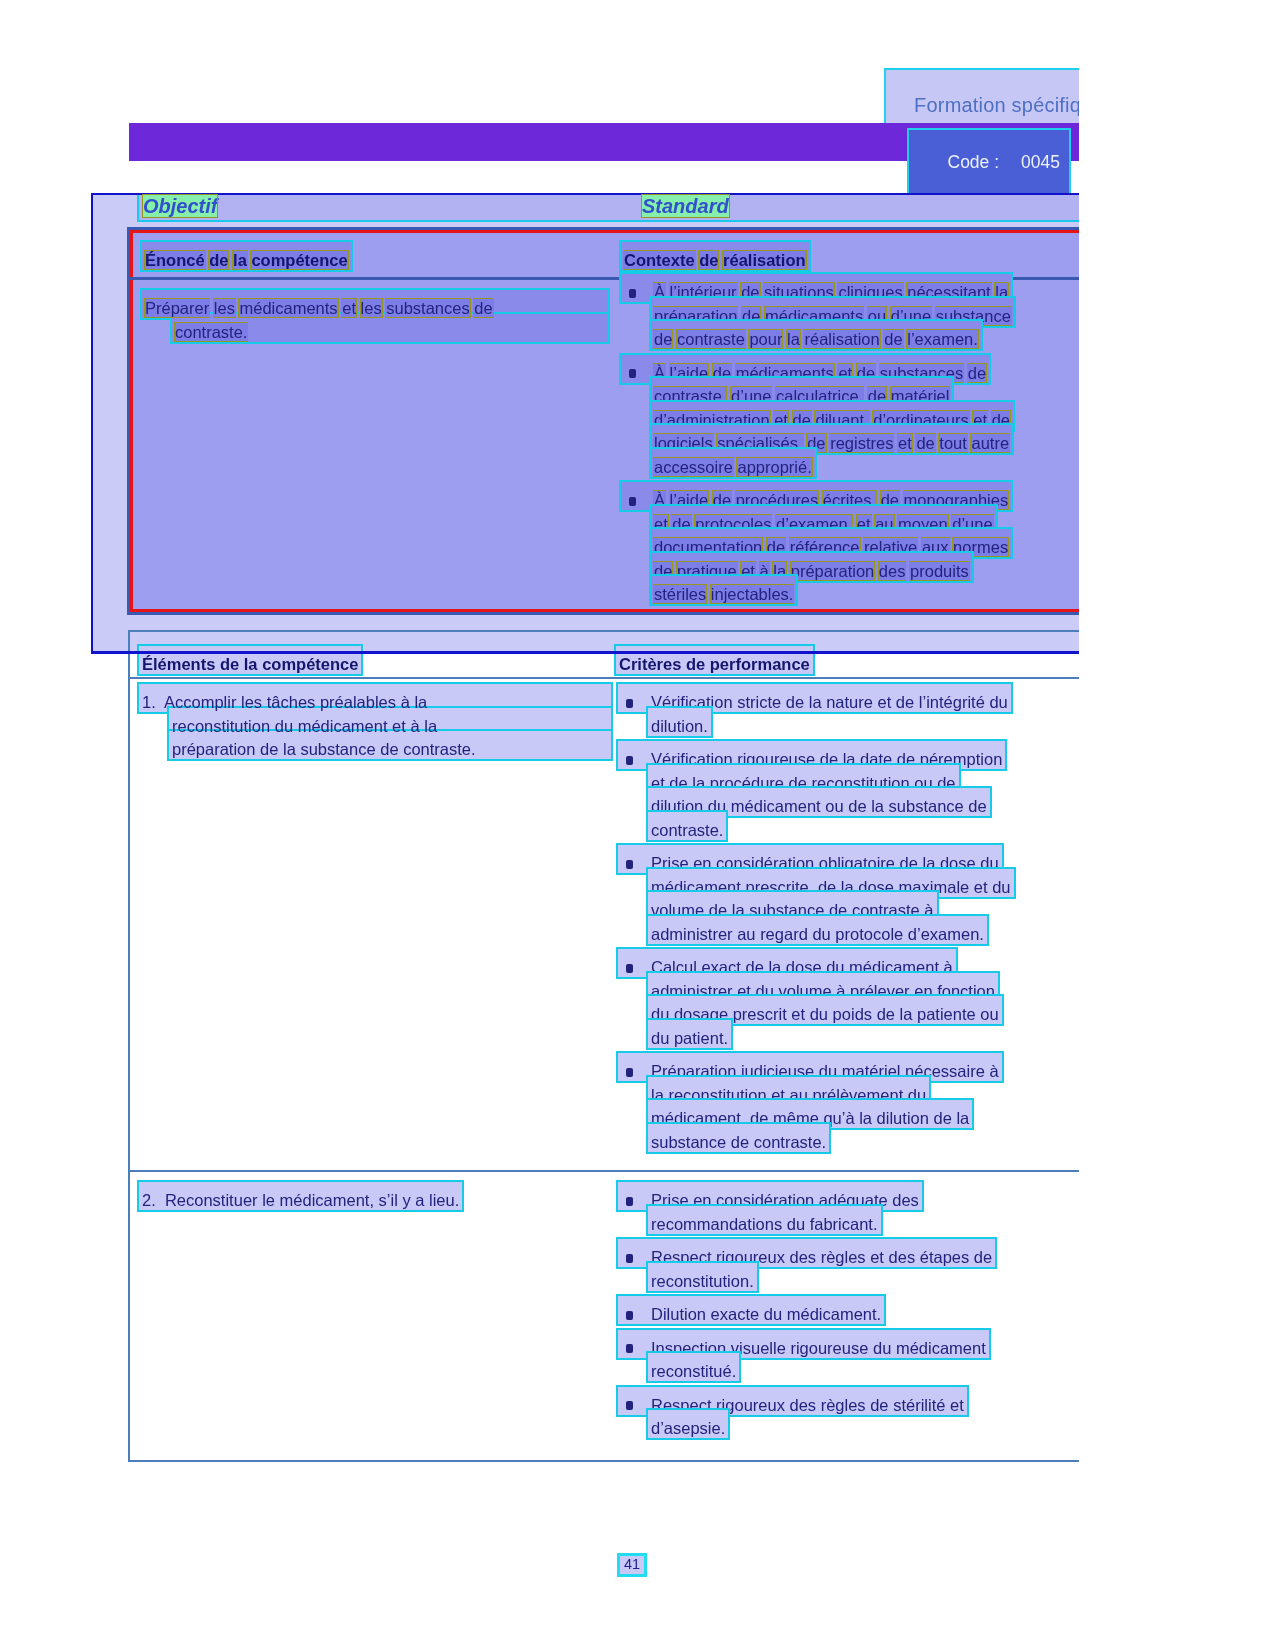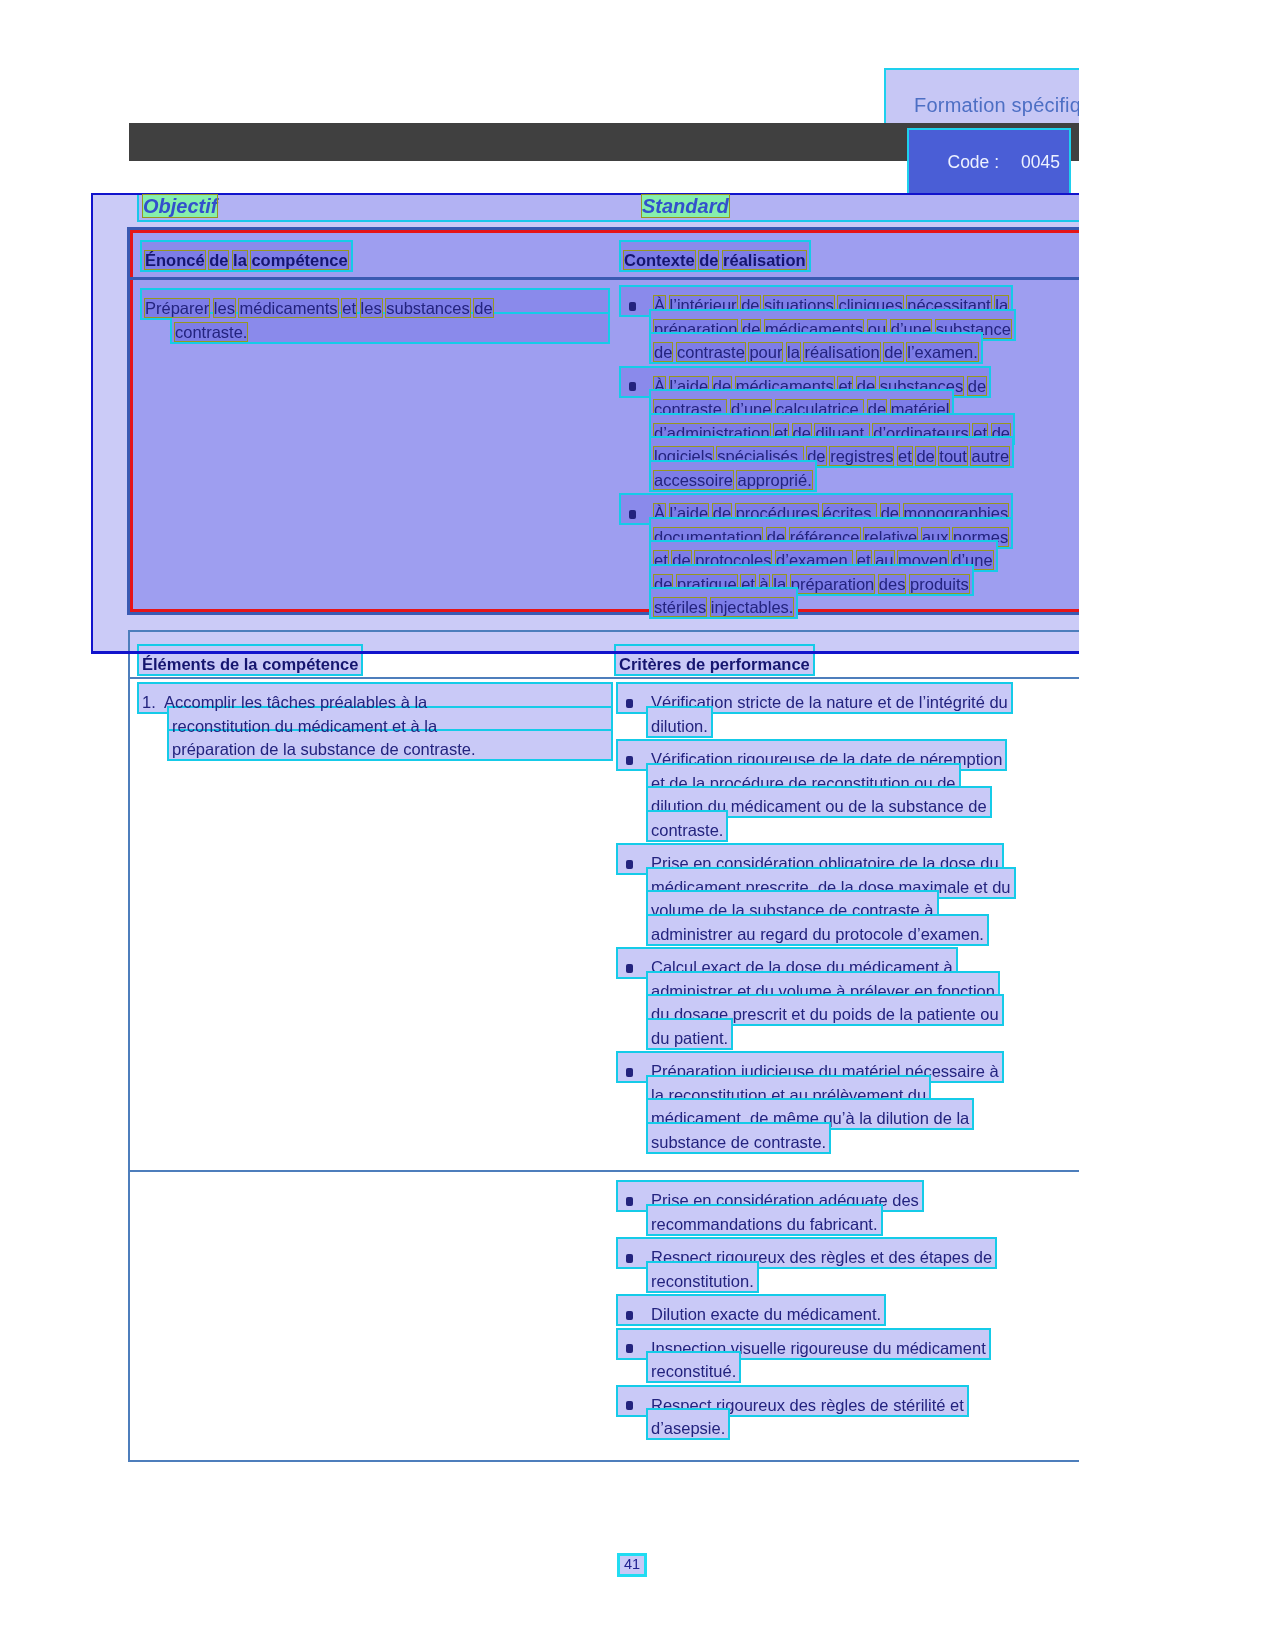--- a/index.html
+++ b/index.html
@@ -6,21 +6,21 @@
   #canvas {
     position:relative; width:1079px; height:1651px; background:#ffffff;
     font-family:"Liberation Sans", sans-serif; overflow:hidden;
   }
   
   .eyebrow-box {
     position:absolute; left:884px; top:68px; padding:1px 6px 4px 5px;
     background:#c7c7f5; border:2px solid #1ed0ee;
     color:#4d6fc4; font-size:20px; letter-spacing:.2px; white-space:pre;
   }
-  .bar { position:absolute; left:129px; top:123px; width:954px; height:38px; background:#404040; }
+  .bar { position:absolute; left:129px; top:123px; width:954px; height:38px; background:#6d28d9; }
   .code-box {
     position:absolute; right:12px; top:5px; padding:1px 9px 3px 9px;
     background:#4a5ed6; border:2px solid #1ed0ee;
     color:#edf2ff; font-size:17.5px; white-space:pre;
   }
   .code-box .val { margin-left:22px; }
   
   .outer-box {
     position:absolute; left:91px; top:193px; width:1033px; height:458px;
     background:#cbcbf7; border:2px solid #1113cc; border-bottom:none; box-sizing:border-box;
@@ -36,21 +36,21 @@
   
   .table1 {
     position:absolute; left:130px; top:230px; width:946px; height:376px;
     background:#9e9ef0; border:3px solid #e61417; box-shadow:0 0 0 3px #3a5ab2; box-sizing:content-box;
   }
   .t1-divider { position:absolute; left:-3px; top:44px; width:952px; height:3px; background:#3a5ab2; }
   .cell { position:absolute; }
   .t1-hl { left:7px;  top:7px;  width:470px; }
   .t1-hr { left:486px; top:7px; width:452px; }
   .t1-left  { left:7px;   top:55px; width:470px; }
-  .t1-right { left:486px; top:52px; width:452px; }
+  .t1-right { left:486px; top:39px; width:452px; }
   
   .lrow { height:23.5px; }
   .lbx {
     display:inline-block; box-sizing:border-box; white-space:pre;
     border:2px solid #15cbe8; padding:9px 3px 1px 3px;
     font-size:16.5px; line-height:18px; color:#23237e;
   }
   .t1box { background:#8a8aeb; }
   .t2box { background:#c9c9f7; }
   .hdr .lbx { font-weight:bold; color:#15156f; }
@@ -131,22 +131,22 @@
         </div>
         <div class="para">
           <div class="lrow"><span class="lbx t1box first"><i class="blt"></i><span class="ww"><span class="wbx">À</span> <span class="wbx">l’aide</span> <span class="wbx">de</span> <span class="wbx">médicaments</span> <span class="wbx">et</span> <span class="wbx">de</span> <span class="wbx">substances</span> <span class="wbx">de</span></span></span></div>
           <div class="lrow"><span class="lbx t1box"><span class="ww"><span class="wbx">contraste,</span> <span class="wbx">d’une</span> <span class="wbx">calculatrice,</span> <span class="wbx">de</span> <span class="wbx">matériel</span></span></span></div>
           <div class="lrow"><span class="lbx t1box"><span class="ww"><span class="wbx">d’administration</span> <span class="wbx">et</span> <span class="wbx">de</span> <span class="wbx">diluant,</span> <span class="wbx">d’ordinateurs</span> <span class="wbx">et</span> <span class="wbx">de</span></span></span></div>
           <div class="lrow"><span class="lbx t1box"><span class="ww"><span class="wbx">logiciels</span> <span class="wbx">spécialisés,</span> <span class="wbx">de</span> <span class="wbx">registres</span> <span class="wbx">et</span> <span class="wbx">de</span> <span class="wbx">tout</span> <span class="wbx">autre</span></span></span></div>
           <div class="lrow"><span class="lbx t1box"><span class="ww"><span class="wbx">accessoire</span> <span class="wbx">approprié.</span></span></span></div>
         </div>
         <div class="para">
           <div class="lrow"><span class="lbx t1box first"><i class="blt"></i><span class="ww"><span class="wbx">À</span> <span class="wbx">l’aide</span> <span class="wbx">de</span> <span class="wbx">procédures</span> <span class="wbx">écrites,</span> <span class="wbx">de</span> <span class="wbx">monographies</span></span></span></div>
+          <div class="lrow"><span class="lbx t1box"><span class="ww"><span class="wbx">et</span> <span class="wbx">de</span> <span class="wbx">protocoles</span> <span class="wbx">d’examen,</span> <span class="wbx">et</span> <span class="wbx">au</span> <span class="wbx">moyen</span> <span class="wbx">d’une</span></span></span></div>
           <div class="lrow"><span class="lbx t1box"><span class="ww"><span class="wbx">documentation</span> <span class="wbx">de</span> <span class="wbx">référence</span> <span class="wbx">relative</span> <span class="wbx">aux</span> <span class="wbx">normes</span></span></span></div>
-          <div class="lrow"><span class="lbx t1box"><span class="ww"><span class="wbx">et</span> <span class="wbx">de</span> <span class="wbx">protocoles</span> <span class="wbx">d’examen,</span> <span class="wbx">et</span> <span class="wbx">au</span> <span class="wbx">moyen</span> <span class="wbx">d’une</span></span></span></div>
           <div class="lrow"><span class="lbx t1box"><span class="ww"><span class="wbx">de</span> <span class="wbx">pratique</span> <span class="wbx">et</span> <span class="wbx">à</span> <span class="wbx">la</span> <span class="wbx">préparation</span> <span class="wbx">des</span> <span class="wbx">produits</span></span></span></div>
           <div class="lrow"><span class="lbx t1box"><span class="ww"><span class="wbx">stériles</span> <span class="wbx">injectables.</span></span></span></div>
         </div>
       </div>
   </div>
 
   <div class="table2">
     <div class="cell t2-hl hdr">
       <span class="lbx t2box">Éléments de la compétence</span>
     </div>
@@ -189,20 +189,23 @@
           <div class="lrow"><span class="lbx t2box"><span>du dosage prescrit et du poids de la patiente ou</span></span></div>
           <div class="lrow"><span class="lbx t2box"><span>du patient.</span></span></div>
         </div>
         <div class="para">
           <div class="lrow"><span class="lbx t2box first"><i class="blt"></i><span>Préparation judicieuse du matériel nécessaire à</span></span></div>
           <div class="lrow"><span class="lbx t2box"><span>la reconstitution et au prélèvement du</span></span></div>
           <div class="lrow"><span class="lbx t2box"><span>médicament, de même qu’à la dilution de la</span></span></div>
           <div class="lrow"><span class="lbx t2box"><span>substance de contraste.</span></span></div>
         </div>
       </div>
+    <div class="cell t2-r2-left" id="t2-r2-left">
+        <div class="lrow"><span class="lbx t2box">2.  Reconstituer le médicament, s’il y a lieu.</span></div>
+      </div>
     <div class="cell t2-r2-right" id="t2-r2-right">
         <div class="para">
           <div class="lrow"><span class="lbx t2box first"><i class="blt"></i><span>Prise en considération adéquate des</span></span></div>
           <div class="lrow"><span class="lbx t2box"><span>recommandations du fabricant.</span></span></div>
         </div>
         <div class="para">
           <div class="lrow"><span class="lbx t2box first"><i class="blt"></i><span>Respect rigoureux des règles et des étapes de</span></span></div>
           <div class="lrow"><span class="lbx t2box"><span>reconstitution.</span></span></div>
         </div>
         <div class="para">

